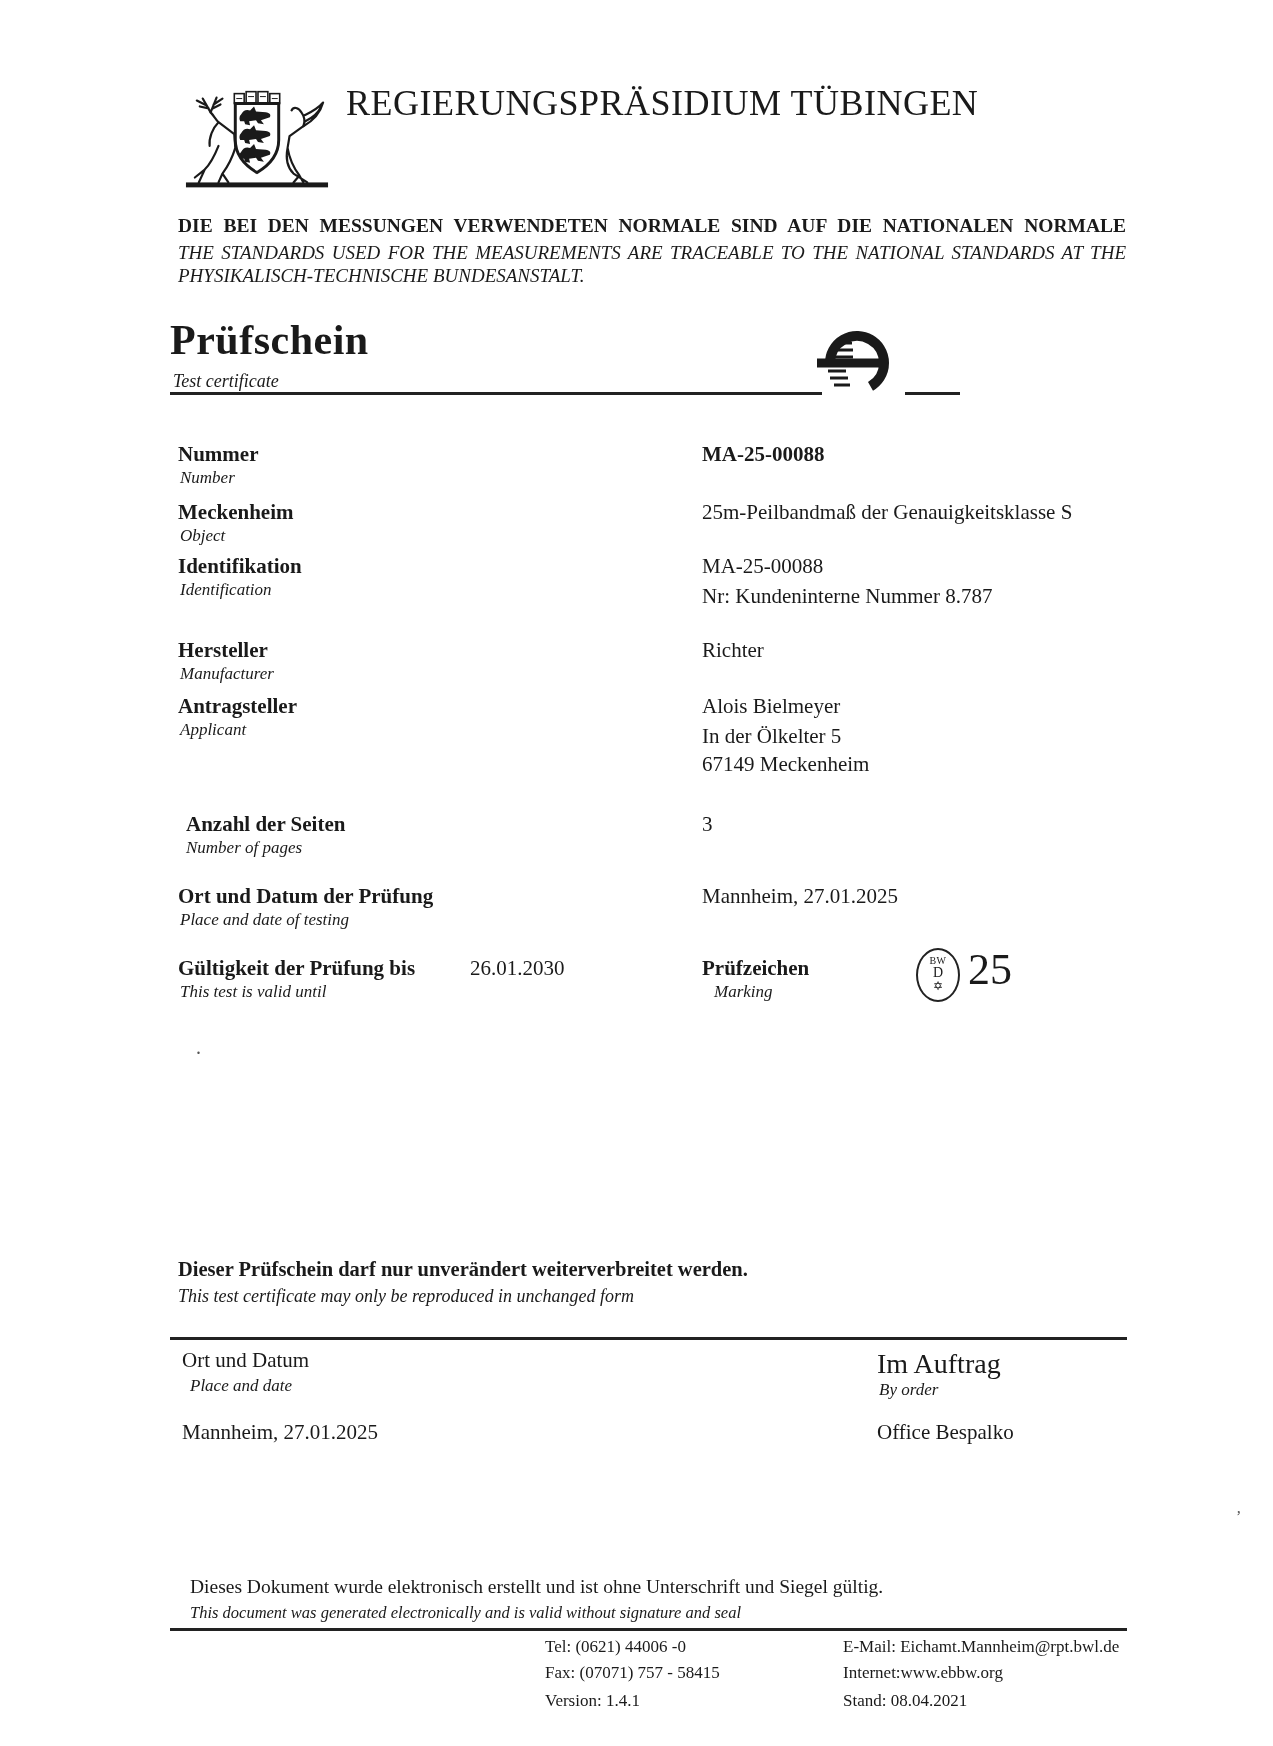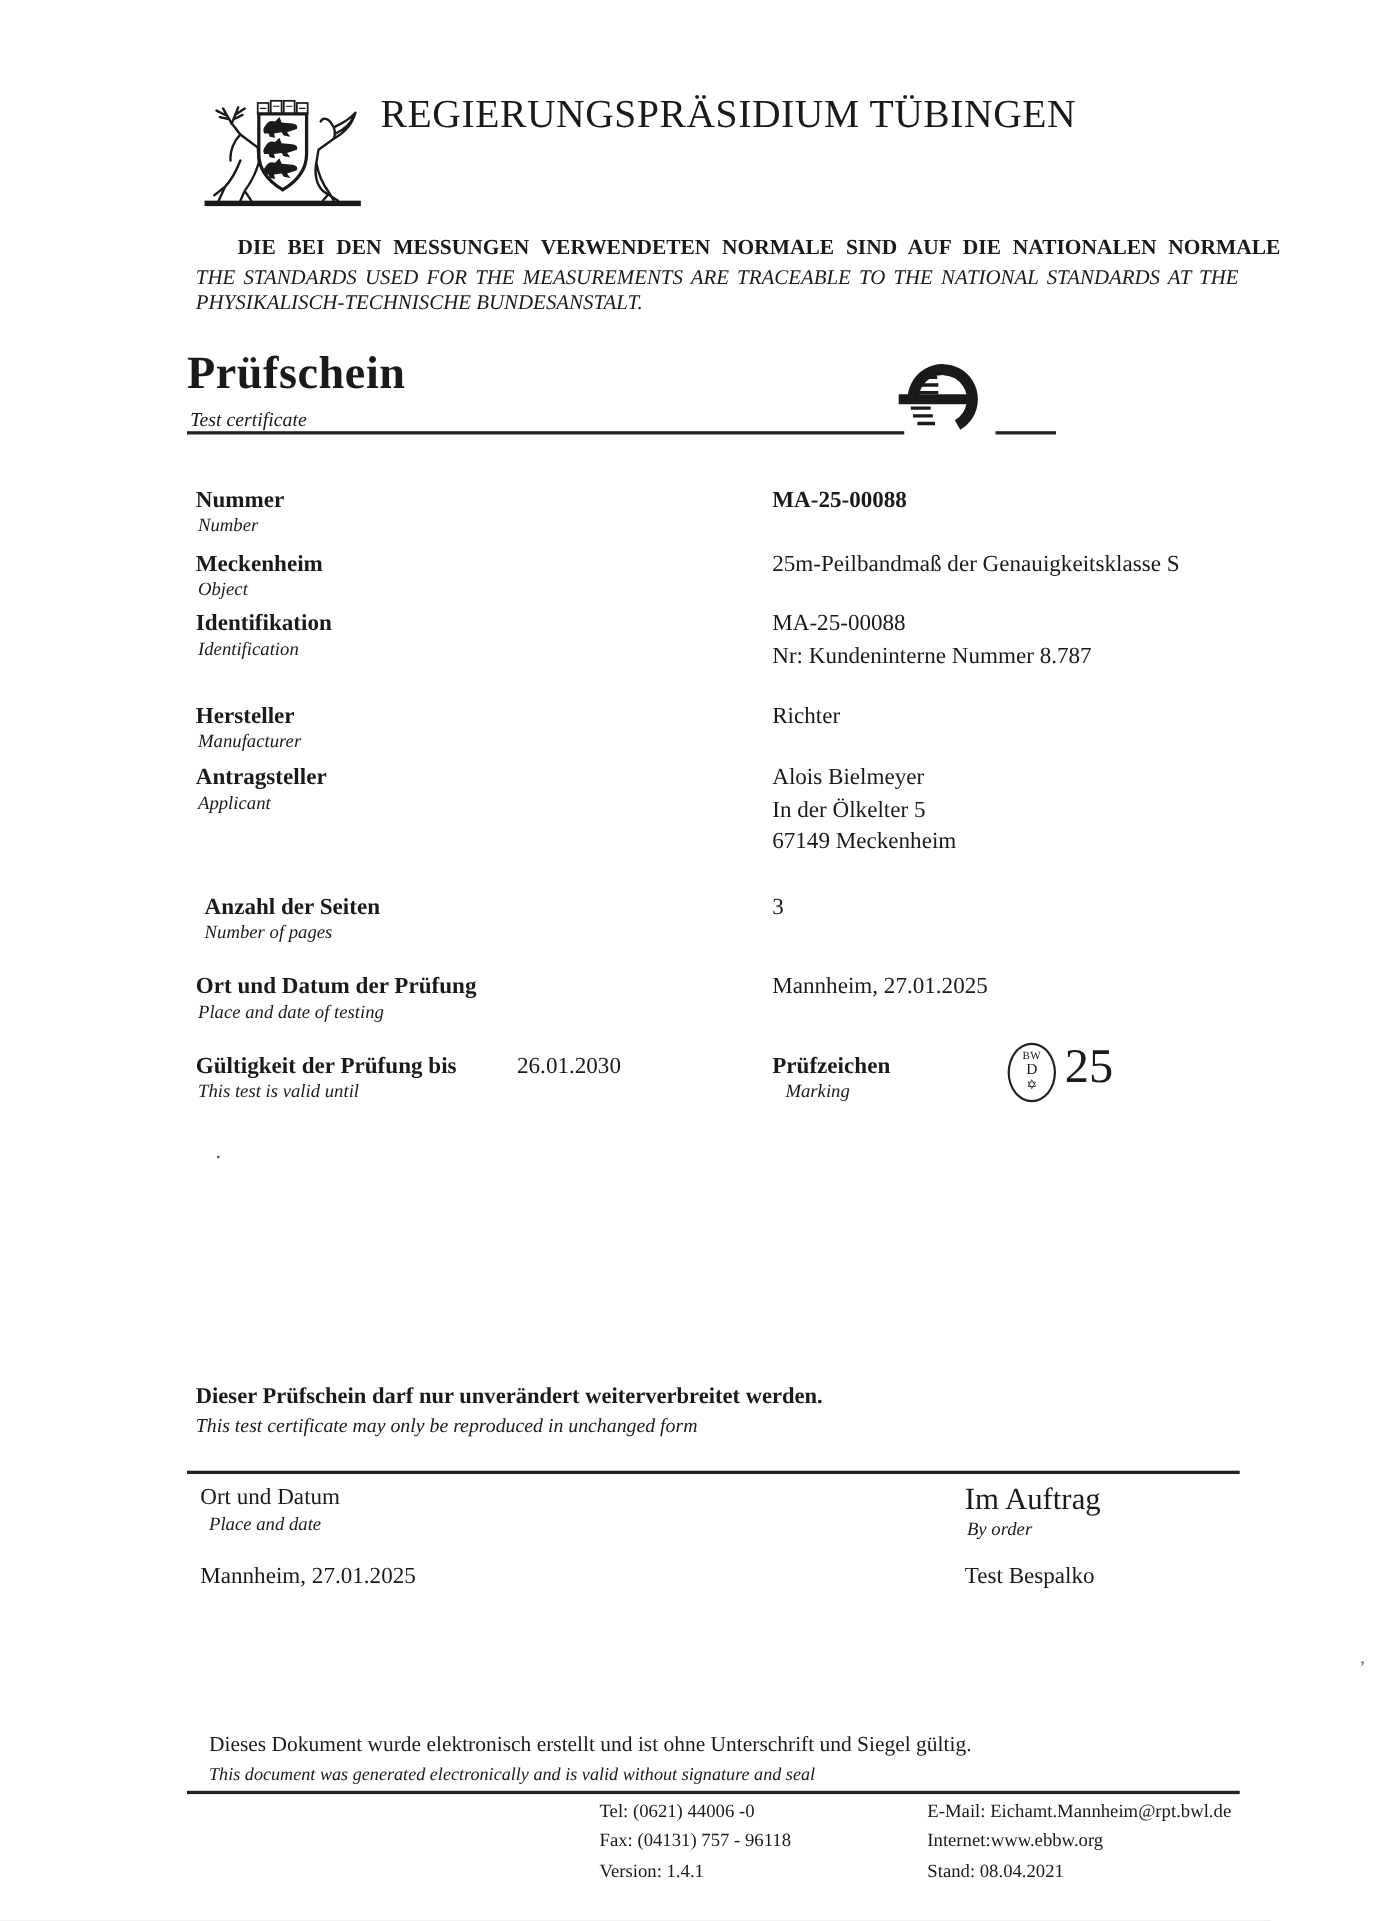--- a/index.html
+++ b/index.html
@@ -9,21 +9,21 @@
     background:#ffffff;
     color:#1a1a1a;
     font-family:"Liberation Serif", serif;
     overflow:hidden;
     margin:0 auto;
   }
   .abs{position:absolute;}
   .org-name{font-size:36px;letter-spacing:.5px;line-height:1.1;}
   .org-sub{font-size:24px;letter-spacing:.4px;margin-top:7px;}
   .org-sub-en{font-size:18px;font-style:italic;margin-top:9px;}
-  .trace{width:948px;font-weight:bold;font-size:19.5px;line-height:24.5px;margin-left:38px;}
+  .trace{width:948px;font-weight:bold;font-size:19.5px;line-height:24.5px;}
   .trace-en{width:948px;font-style:italic;font-size:19px;line-height:23.5px;}
   .jline{text-align:justify;text-align-last:justify;}
   .doc-title{font-size:42px;font-weight:bold;letter-spacing:.5px;}
   .doc-subtitle{font-size:18px;font-style:italic;}
   .hline{background:#222;height:3px;}
   .flabel{font-size:21px;font-weight:bold;}
   .fsub{font-size:17px;font-style:italic;}
   .fval{font-size:21px;}
   .fval-b{font-size:21px;font-weight:bold;}
   .mark-circle{
@@ -157,33 +157,33 @@
   <div class="abs notice-en" style="left:178px;top:1286px">This test certificate may only be reproduced in unchanged form</div>
 
   <div class="abs hline" style="left:170px;top:1337px;width:957px"></div>
 
   <div class="abs sig-label" style="left:182px;top:1348px">Ort und Datum</div>
   <div class="abs sig-sub" style="left:190px;top:1376px">Place and date</div>
   <div class="abs sig-val" style="left:182px;top:1420px">Mannheim, 27.01.2025</div>
 
   <div class="abs sig-label" style="left:877px;top:1348px;font-size:28px">Im Auftrag</div>
   <div class="abs sig-sub" style="left:879px;top:1380px">By order</div>
-  <div class="abs sig-val" style="left:877px;top:1420px">Test Bespalko</div>
+  <div class="abs sig-val" style="left:877px;top:1420px">Office Bespalko</div>
 
   <div class="abs artifact" style="left:1236px;top:1508px;font-size:16px">’</div>
 
   <div class="abs valid-de" style="left:190px;top:1576px">Dieses Dokument wurde elektronisch erstellt und ist ohne Unterschrift und Siegel gültig.</div>
   <div class="abs valid-en" style="left:190px;top:1603px">This document was generated electronically and is valid without signature and seal</div>
 
   <div class="abs hline" style="left:170px;top:1628px;width:957px;height:2.5px"></div>
 
 
   <div class="abs foot" style="left:545px;top:1634px">
     <div>Tel: (0621) 44006 -0</div>
-    <div>Fax: (04131) 757 - 96118</div>
+    <div>Fax: (07071) 757 - 58415</div>
     <div style="margin-top:2px">Version: 1.4.1</div>
   </div>
 
   <div class="abs foot" style="left:843px;top:1634px">
     <div>E-Mail: Eichamt.Mannheim@rpt.bwl.de</div>
     <div>Internet:www.ebbw.org</div>
     <div style="margin-top:2px">Stand: 08.04.2021</div>
   </div>
 
 </div>

